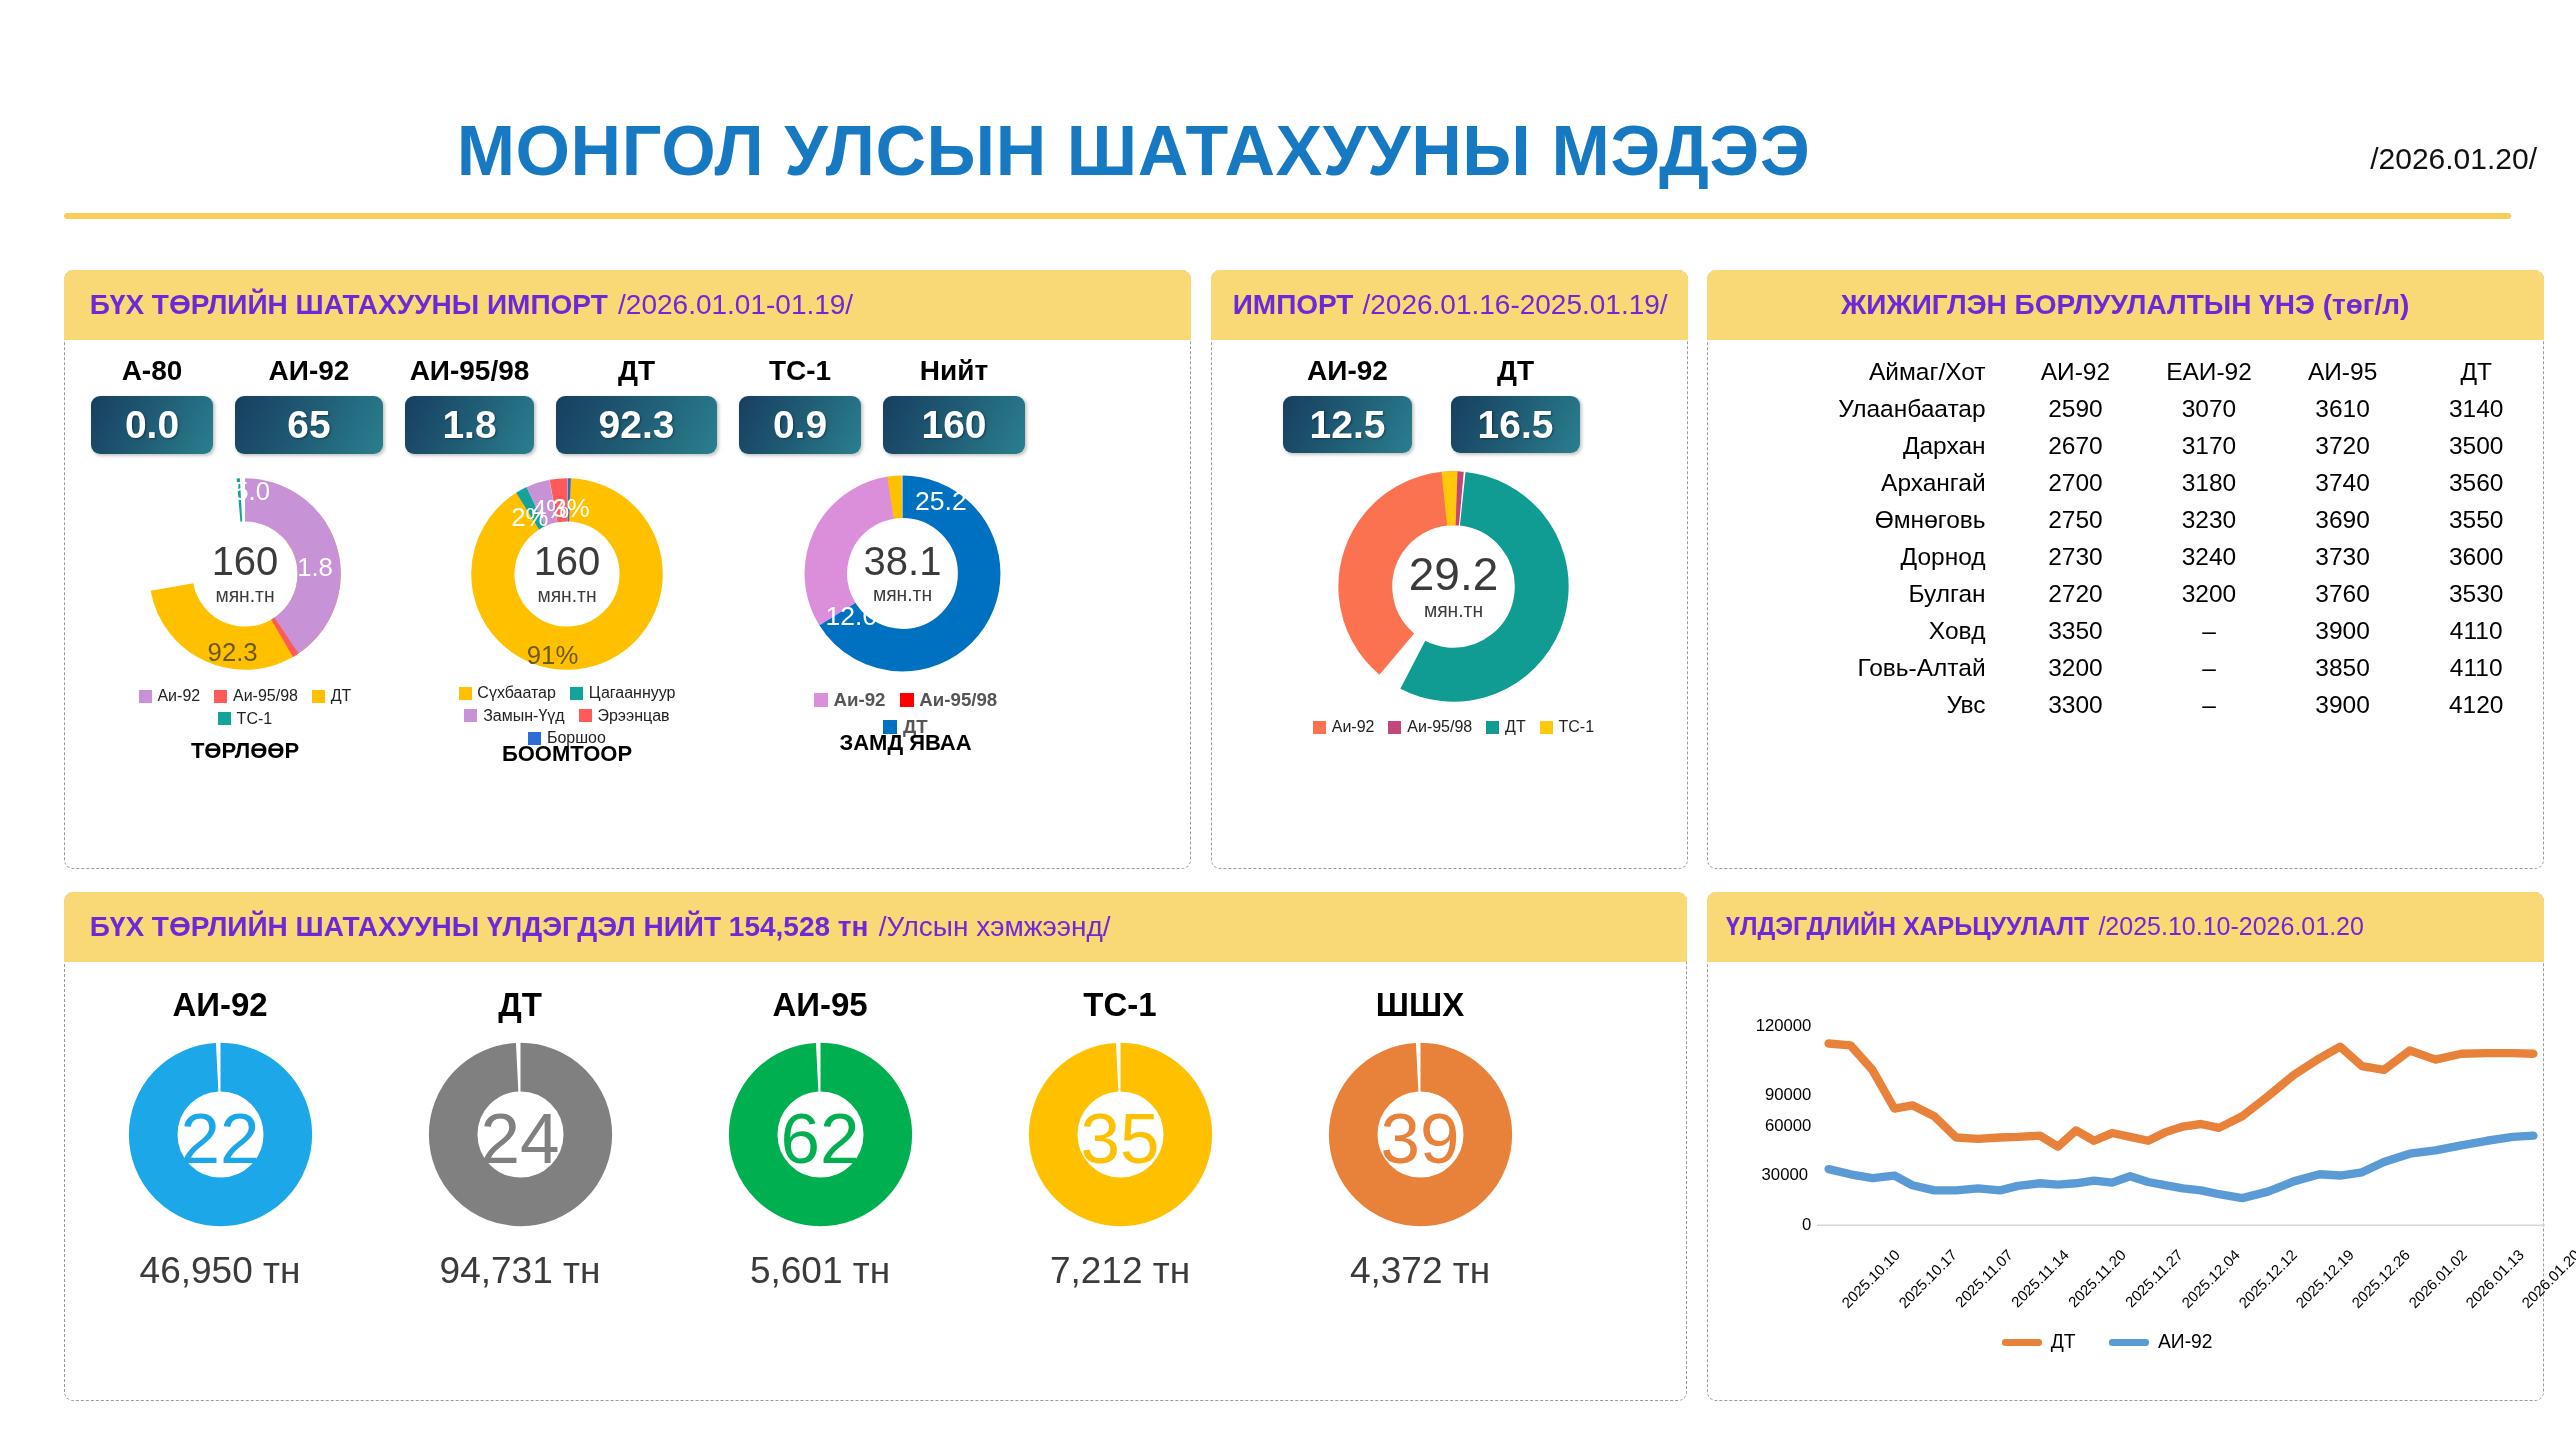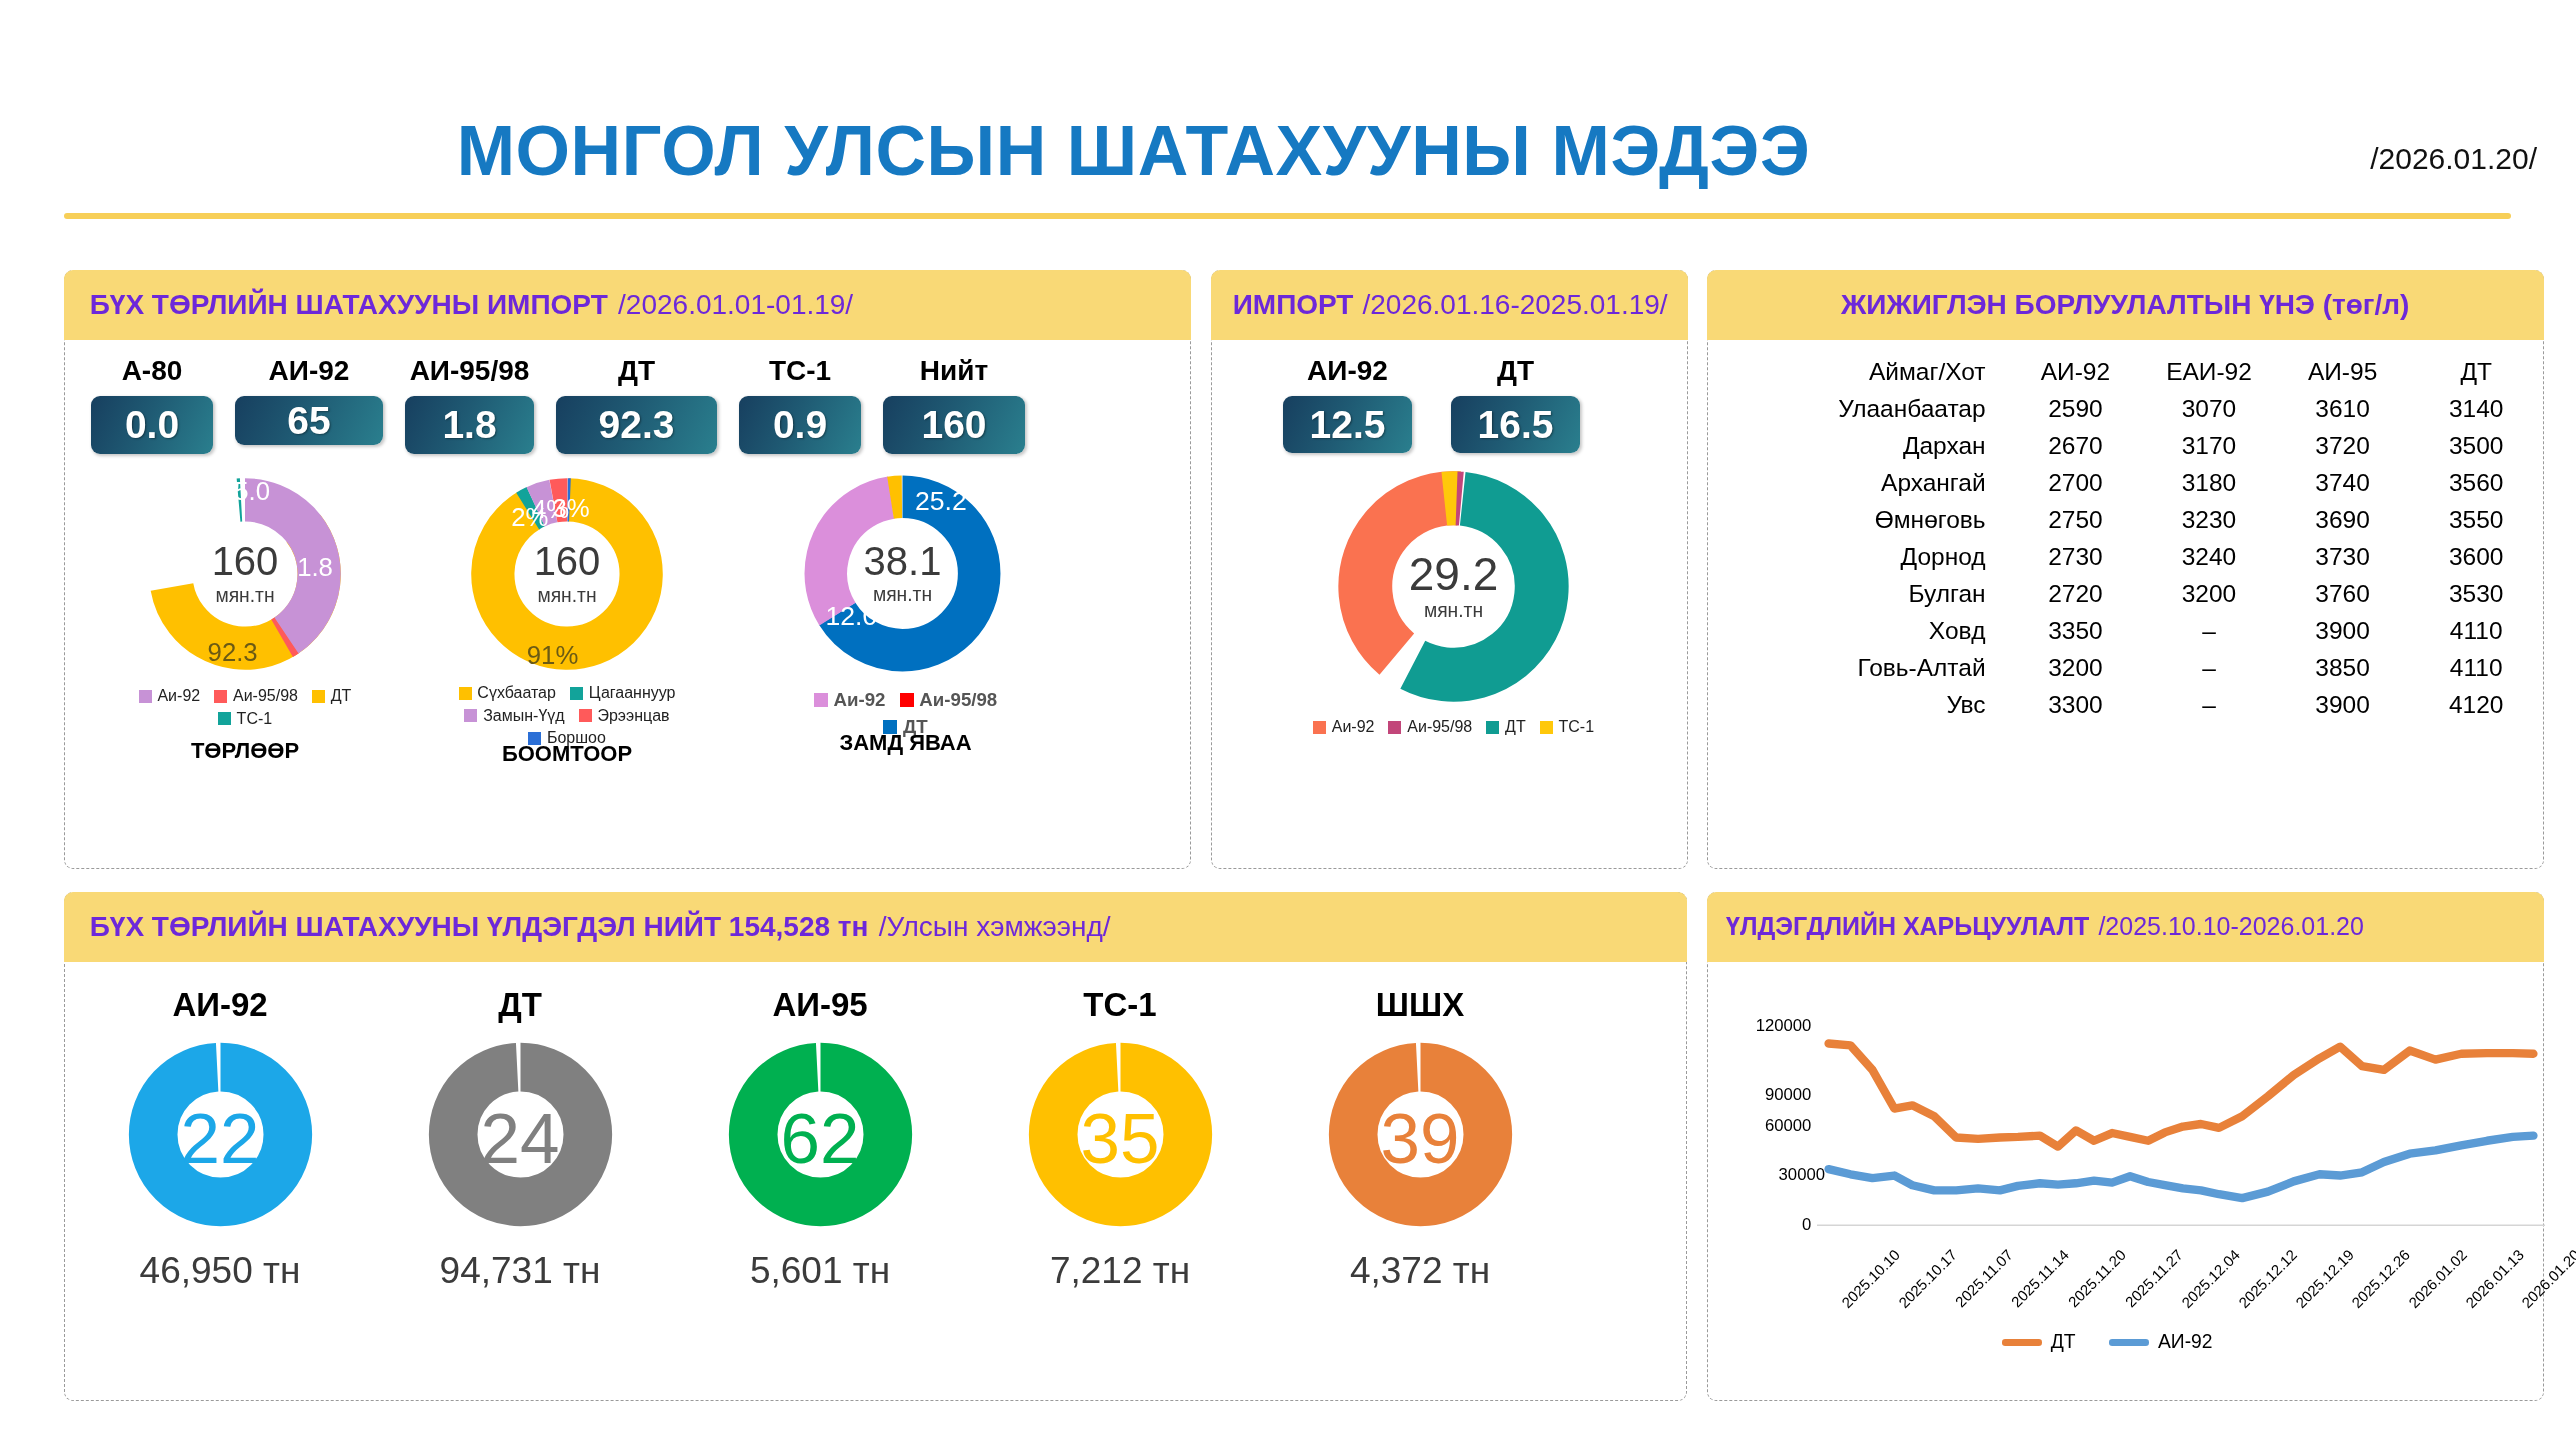--- a/index.html
+++ b/index.html
@@ -143,21 +143,21 @@
 
     <div class="kpi-row" style="left:26px; top:84px; gap:22px;">
       <div class="kpi">
         <div class="kpi-label">А-80</div>
         <div class="kpi-box" style="width:122px; height:58px;">
             <span>0.0</span>
           </div>
       </div>
       <div class="kpi">
         <div class="kpi-label">АИ-92</div>
-        <div class="kpi-box" style="width:148px; height:49px;">
+        <div class="kpi-box" style="width:148px; height:58px;">
             <span>65</span>
           </div>
       </div>
       <div class="kpi">
         <div class="kpi-label">АИ-95/98</div>
         <div class="kpi-box" style="width:129px; height:58px;">
             <span>1.8</span>
           </div>
       </div>
       <div class="kpi">
@@ -513,21 +513,21 @@
     <div class="panel-head" style="width:837px; padding-left:19.3px;">
       <span style="font-size:25px;">ҮЛДЭГДЛИЙН ХАРЬЦУУЛАЛТ</span>
       <span class="lite" style="margin-left:9px; font-size:25px;">/2025.10.10-2026.01.20</span>
     </div>
 
     <div class="lc" style="left:0; top:70px; width:837px; height:438px;">
 
       <div class="lc-ytick" style="left:6.4px; top:53px;">120000</div>
       <div class="lc-ytick" style="left:6.4px; top:103px;margin-top:19px;">90000</div>
       <div class="lc-ytick" style="left:6.4px; top:153px;">60000</div>
-      <div class="lc-ytick" style="left:20px; top:202px;">30000</div>
+      <div class="lc-ytick" style="left:3px; top:202px;">30000</div>
       <div class="lc-ytick" style="left:6.4px; top:252px;">0</div>
 
       <svg width="728" height="213" viewBox="0 0 1130 330" style="position:absolute; left:109px; top:50px;">
         <line x1="0" y1="330" x2="1130" y2="330" stroke="#d5d5d5" stroke-width="4"></line>
 
         <polyline fill="none" stroke="#E8813A" stroke-width="13" stroke-linejoin="round" stroke-linecap="round" points="18,47 52,50 86,88 120,148 148,143 182,160 216,193 250,195 284,193 312,192 346,190 374,207 402,182 430,198 458,186 486,192 514,198 540,185 568,176 596,172 624,178 660,160 700,129 740,96 780,70 812,52 846,82 880,88 920,58 960,72 1000,63 1040,62 1080,62 1112,63"></polyline>
 
         <polyline fill="none" stroke="#5B9BD5" stroke-width="13" stroke-linejoin="round" stroke-linecap="round" points="18,242 52,250 86,256 120,252 148,267 182,275 216,275 250,272 284,275 312,268 346,264 374,266 402,264 430,260 458,263 486,253 514,262 540,267 568,272 596,275 624,281 660,287 700,277 740,261 780,250 812,252 846,247 880,231 920,218 960,213 1000,205 1040,198 1080,192 1112,190"></polyline>
       </svg>
 

